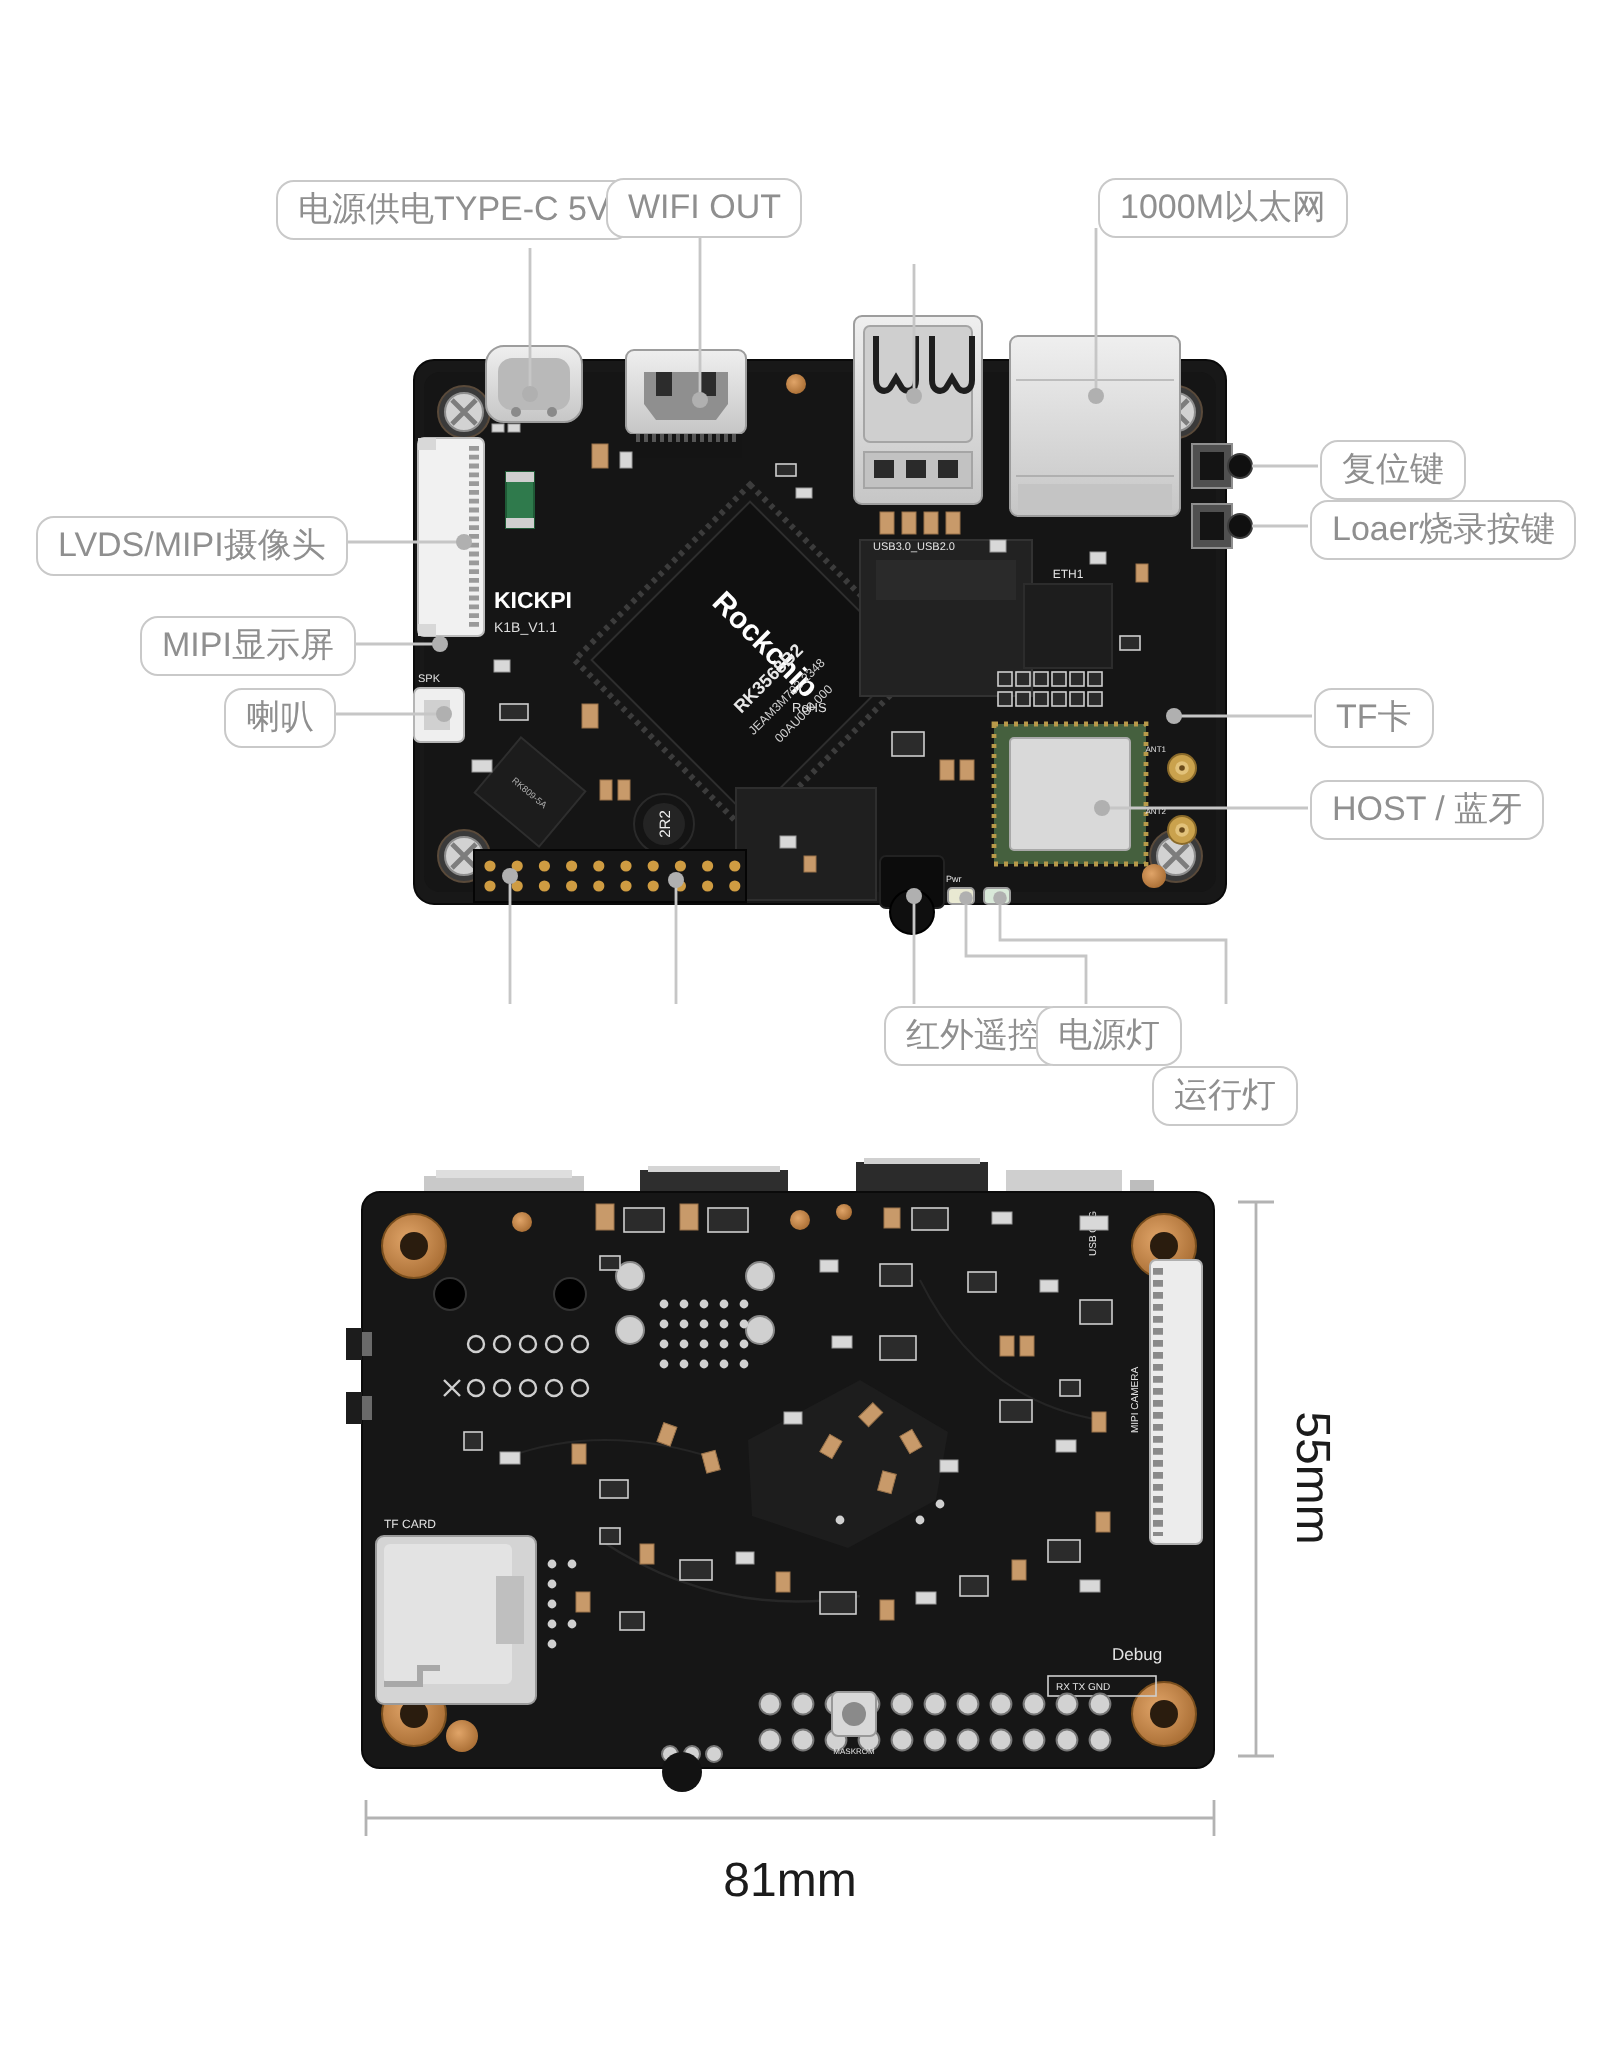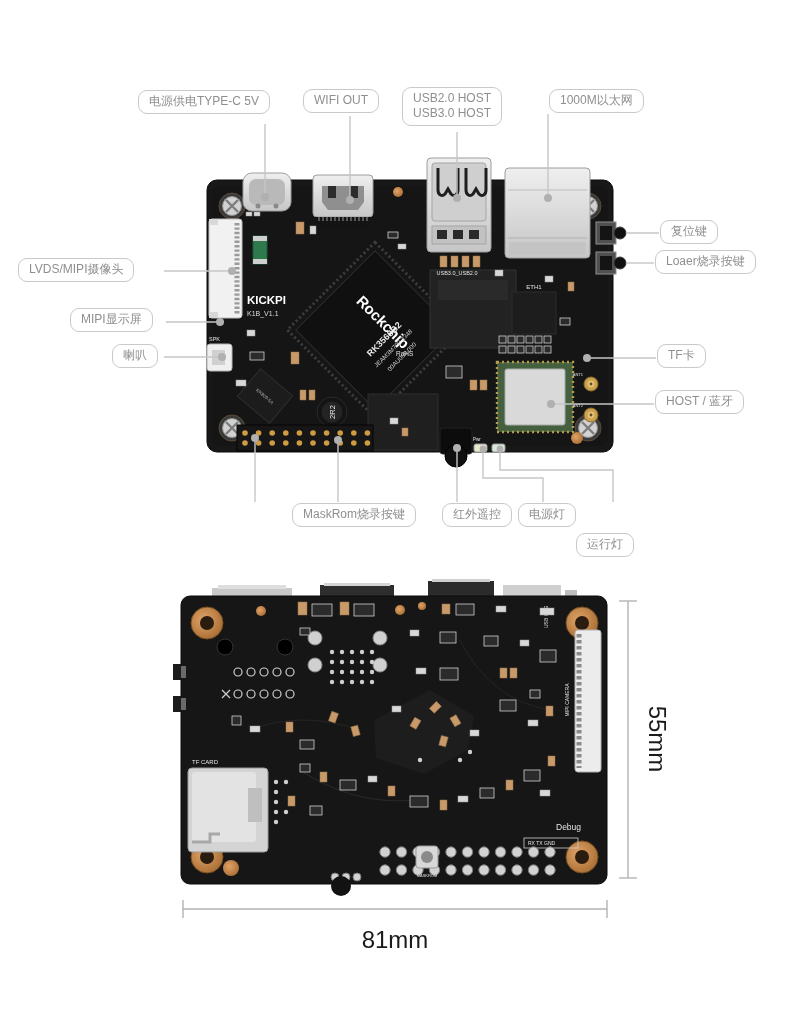--- a/index.html
+++ b/index.html
@@ -1,20 +1,20 @@
 <!DOCTYPE html>
 <html><head>
 <meta charset="utf-8">
 <style>
   html,body{margin:0;padding:0;background:#ffffff;}
   .canvas{position:relative;width:803px;height:1024px;background:#ffffff;overflow:hidden;
           font-family:"Liberation Sans",sans-serif;}
   .canvas svg{position:absolute;left:0;top:0;}
   .callout{position:absolute;z-index:2;background:#ffffff;border:1.5px solid #c9c9c9;
-           border-radius:9px;padding:3px 10px 4px;color:#8f8f8f;font-size:12px;line-height:1.25;
+           border-radius:9px;padding:3px 10px 4px;color:#8f8f8f;font-size:17px;line-height:1.25;
            white-space:nowrap;text-align:center;}
   .callout .l2{display:block;}
   .silk{fill:#e3e3e3;}
   .smdT{fill:#c89a6a;stroke:#9a734a;stroke-width:.5;}
   .smdW{fill:#d8d8d8;stroke:#9a9a9a;stroke-width:.5;}
   .smdD{fill:#2b2b2b;stroke:#cfcfcf;stroke-width:.8;}
   .via{fill:#d0d0d0;}
   .lead{stroke:#c6c6c6;stroke-width:1.4;fill:none;}
   .ldot{fill:#b0b0b0;}
   .dim{stroke:#b3b3b3;stroke-width:1.4;}
@@ -506,33 +506,28 @@
   <g>
     <line class="dim" x1="183" y1="909" x2="607" y2="909"></line>
     <line class="dim" x1="183" y1="900" x2="183" y2="918"></line>
     <line class="dim" x1="607" y1="900" x2="607" y2="918"></line>
     <text class="dimtxt" x="395" y="948" text-anchor="middle">81mm</text>
   </g>
 </svg>
 
 <div class="callout" style="left:138px;top:90px">电源供电TYPE-C 5V</div>
 <div class="callout" style="left:303px;top:89px">WIFI OUT</div>
-<div class="callout" style="left:402px;top:87px">
-  <span class="l2">USB2.0 HOST</span>
-  <span class="l2">USB3.0 HOST</span>
-</div>
 <div class="callout" style="left:549px;top:89px">1000M以太网</div>
 
 <div class="callout" style="left:660px;top:220px">复位键</div>
 <div class="callout" style="left:655px;top:250px">Loaer烧录按键</div>
 <div class="callout" style="left:657px;top:344px">TF卡</div>
 <div class="callout" style="left:655px;top:390px">HOST / 蓝牙</div>
 
 <div class="callout" style="left:18px;top:258px">LVDS/MIPI摄像头</div>
 <div class="callout" style="left:70px;top:308px">MIPI显示屏</div>
 <div class="callout" style="left:112px;top:344px">喇叭</div>
 
-<div class="callout" style="left:292px;top:503px">MaskRom烧录按键</div>
 <div class="callout" style="left:442px;top:503px">红外遥控</div>
 <div class="callout" style="left:518px;top:503px">电源灯</div>
 <div class="callout" style="left:576px;top:533px">运行灯</div>
 
 </div>
 
 </body></html>

